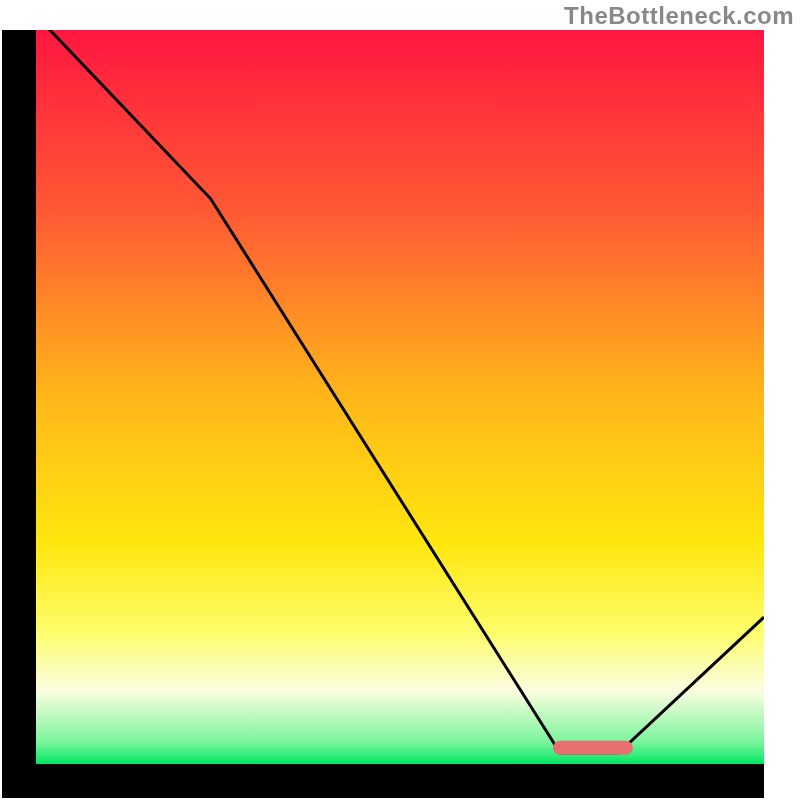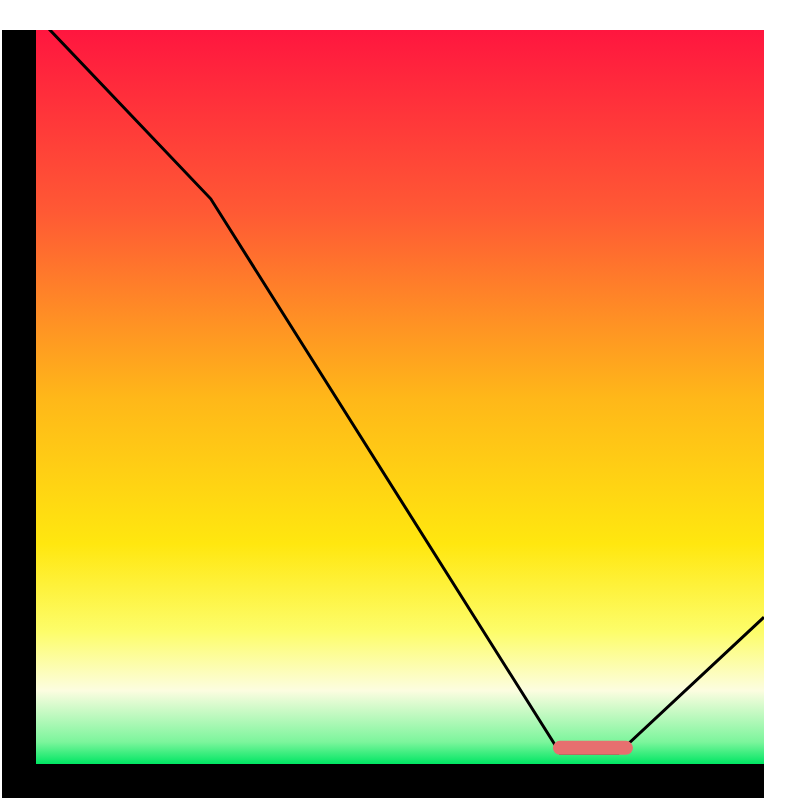--- a/index.html
+++ b/index.html
@@ -56,13 +56,14 @@
 
     <g clip-path="url(#plot-clip)">
       <path id="curve" fill="none" d="M36 15.319999999999986 L210.72 198.82 L560.16 752.99 L618.4 752.99 L764 617.2" stroke="#000000" stroke-width="3"></path>
     </g>
 
     <rect id="marker" rx="7" ry="7" x="552.88" y="740.852" width="80.07999999999993" height="14" fill="#e76f6f"></rect>
 
     <path id="axes" fill="#000000" d="M2 30 L36 30 L36 764 L764 764 L764 798 L2 798 Z"></path>
   </svg>
 
+  <div class="attribution">TheBottleneck.com</div>
 </div>
 
 </body></html>

